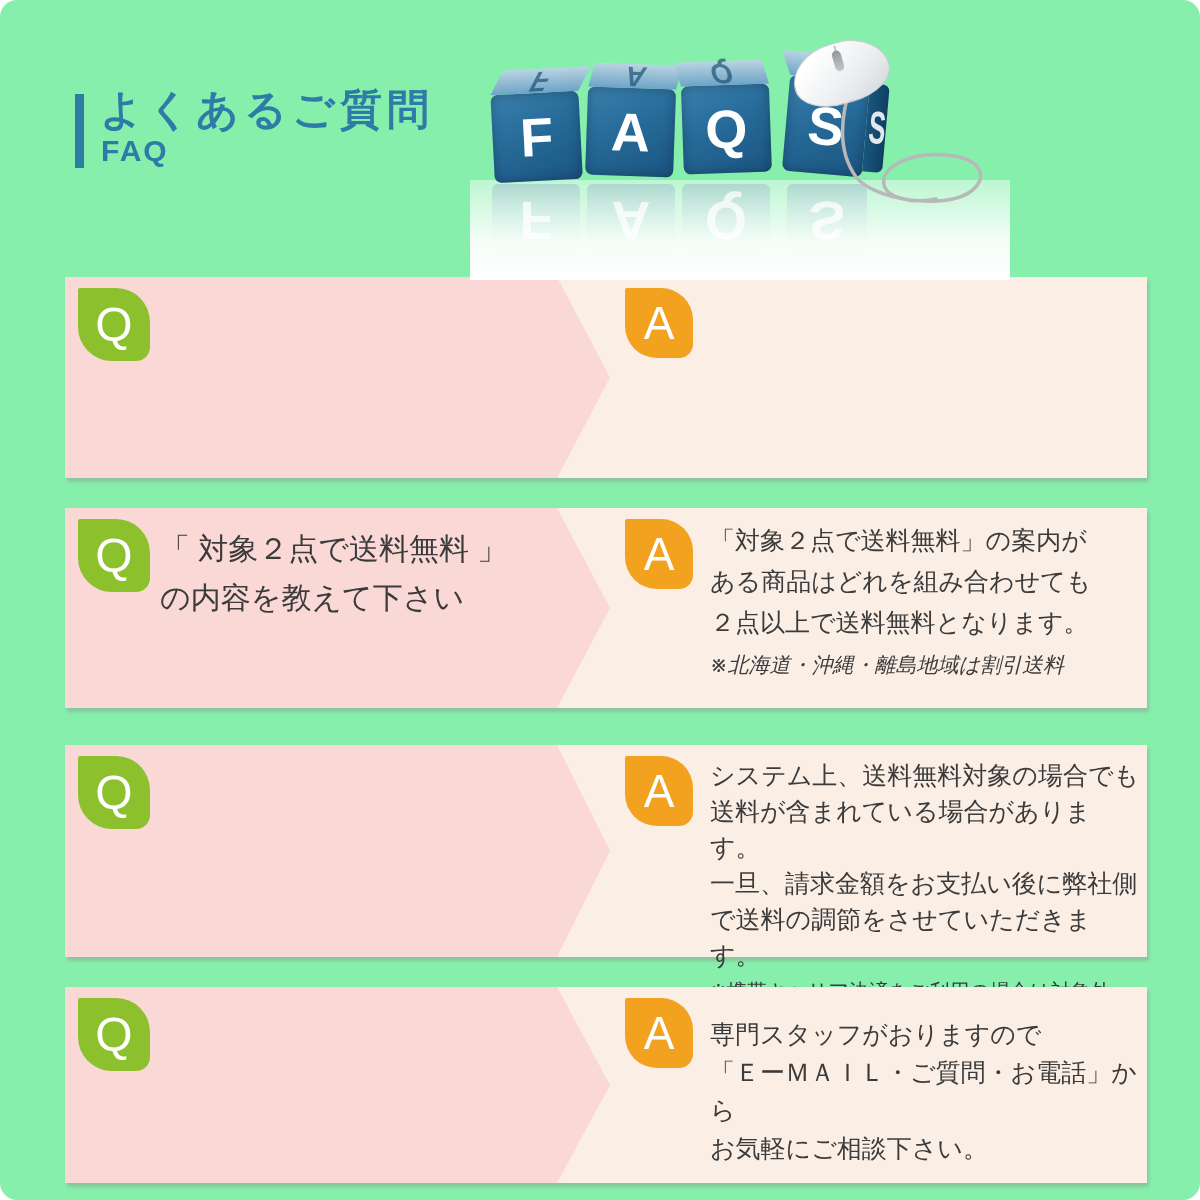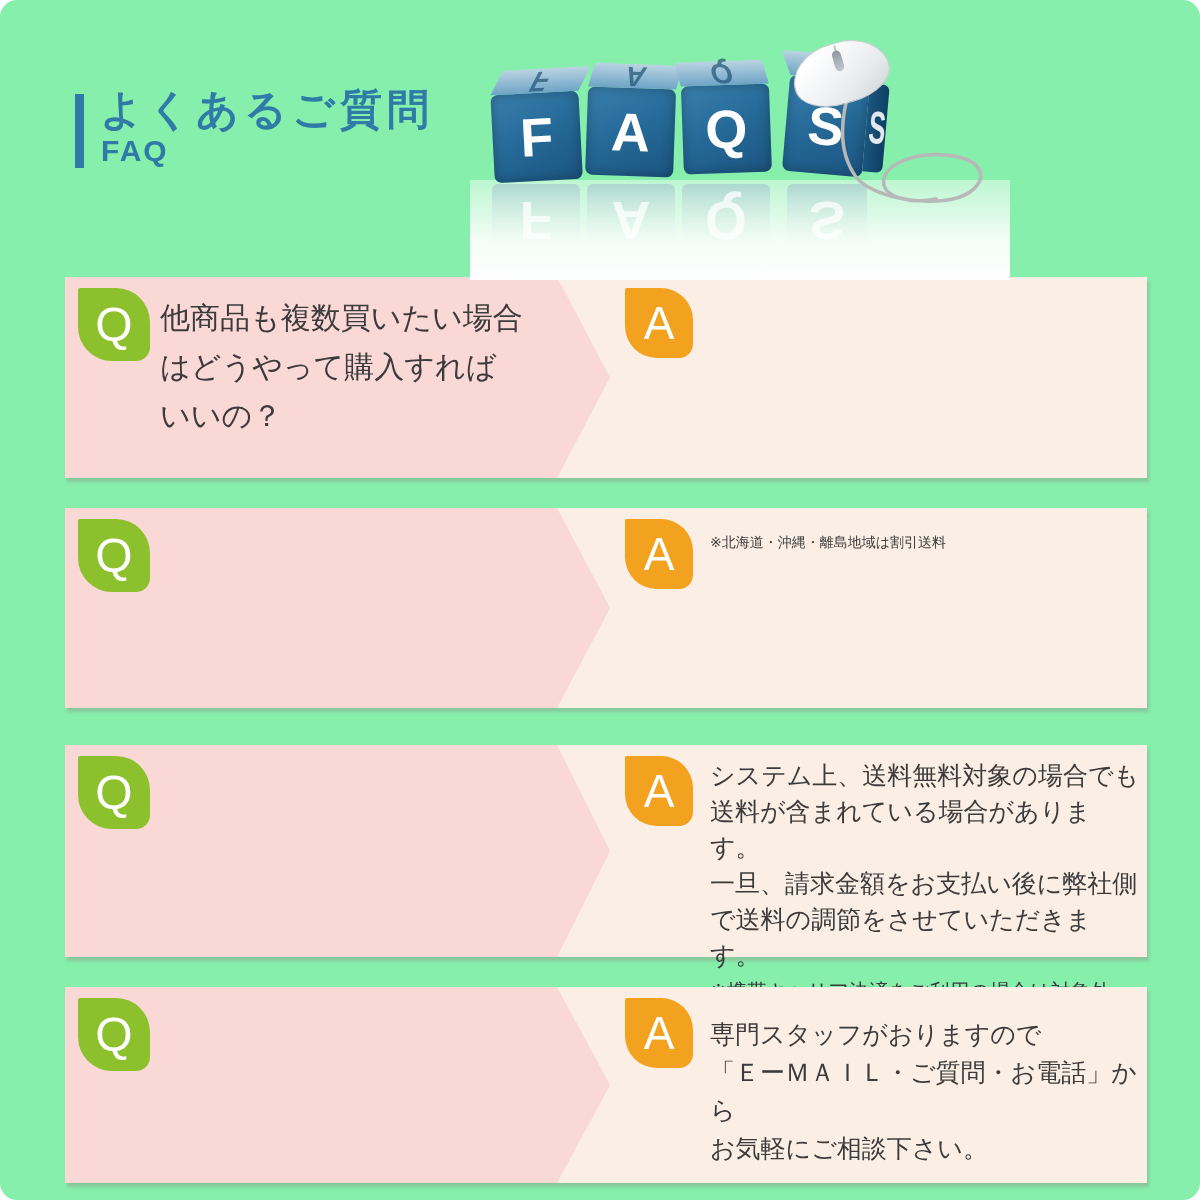--- a/index.html
+++ b/index.html
@@ -59,21 +59,21 @@
   .q-badge span{color:#fff;font-size:48px;line-height:1;}
   .a-badge{position:absolute;left:560px;top:11px;width:68px;height:70px;background:#f2a21f;
            border-radius:2px 32px 14px 32px;display:flex;align-items:center;justify-content:center;}
   .a-badge span{color:#fff;font-size:46px;line-height:1;}
   .q-text{position:absolute;left:95px;top:16px;width:400px;font-size:30px;line-height:49px;
           white-space:pre-line;color:#3b3b3b;}
   .a-block{position:absolute;left:645px;top:12px;width:430px;}
   .a-main{font-size:25px;white-space:pre-line;color:#3b3b3b;}
   .a-note{font-size:20px;white-space:pre-line;color:#3b3b3b;}
   .r1 .a-main{line-height:38px;} .r1 .a-note{line-height:28px;margin-top:2px;}
-  .r2 .a-main{line-height:41px;} .r2 .a-note{line-height:28px;margin-top:8px;font-size:14px;}
+  .r2 .a-main{line-height:41px;} .r2 .a-note{line-height:28px;margin-top:8px;font-size:21px;font-style:italic;}
   .r3 .a-main{line-height:36px;} .r3 .a-note{line-height:28px;margin-top:4px;}
   .r4 .a-main{line-height:38px;margin-top:16px;}
 </style>
 </head>
 <body>
 
 <div class="page">
 
   <div>
     <div class="accent-bar"></div>
@@ -138,37 +138,39 @@
     </svg>
 
     <div class="mouse"></div>
   </div>
 
   <section class="faq-row r1" style="top:277px;height:201px;">
     <div class="q-arrow"></div>
     <div class="q-badge">
         <span>Q</span>
       </div>
-    <div class="q-text">他商品も複数買いたい場合
-はどうやって購入すれば
-いいの？</div>
     <div class="a-badge">
         <span>A</span>
       </div>
   </section>
 
   <section class="faq-row r2" style="top:508px;height:200px;">
     <div class="q-arrow"></div>
     <div class="q-badge">
         <span>Q</span>
       </div>
+    <div class="q-text">「 対象２点で送料無料 」
+の内容を教えて下さい</div>
     <div class="a-badge">
         <span>A</span>
       </div>
     <div class="a-block">
+      <div class="a-main">「対象２点で送料無料」の案内が
+ある商品はどれを組み合わせても
+２点以上で送料無料となります。</div>
       <div class="a-note">※北海道・沖縄・離島地域は割引送料</div>
     </div>
   </section>
 
   <section class="faq-row r3" style="top:745px;height:212px;">
     <div class="q-arrow"></div>
     <div class="q-badge">
         <span>Q</span>
       </div>
     <div class="a-badge">

